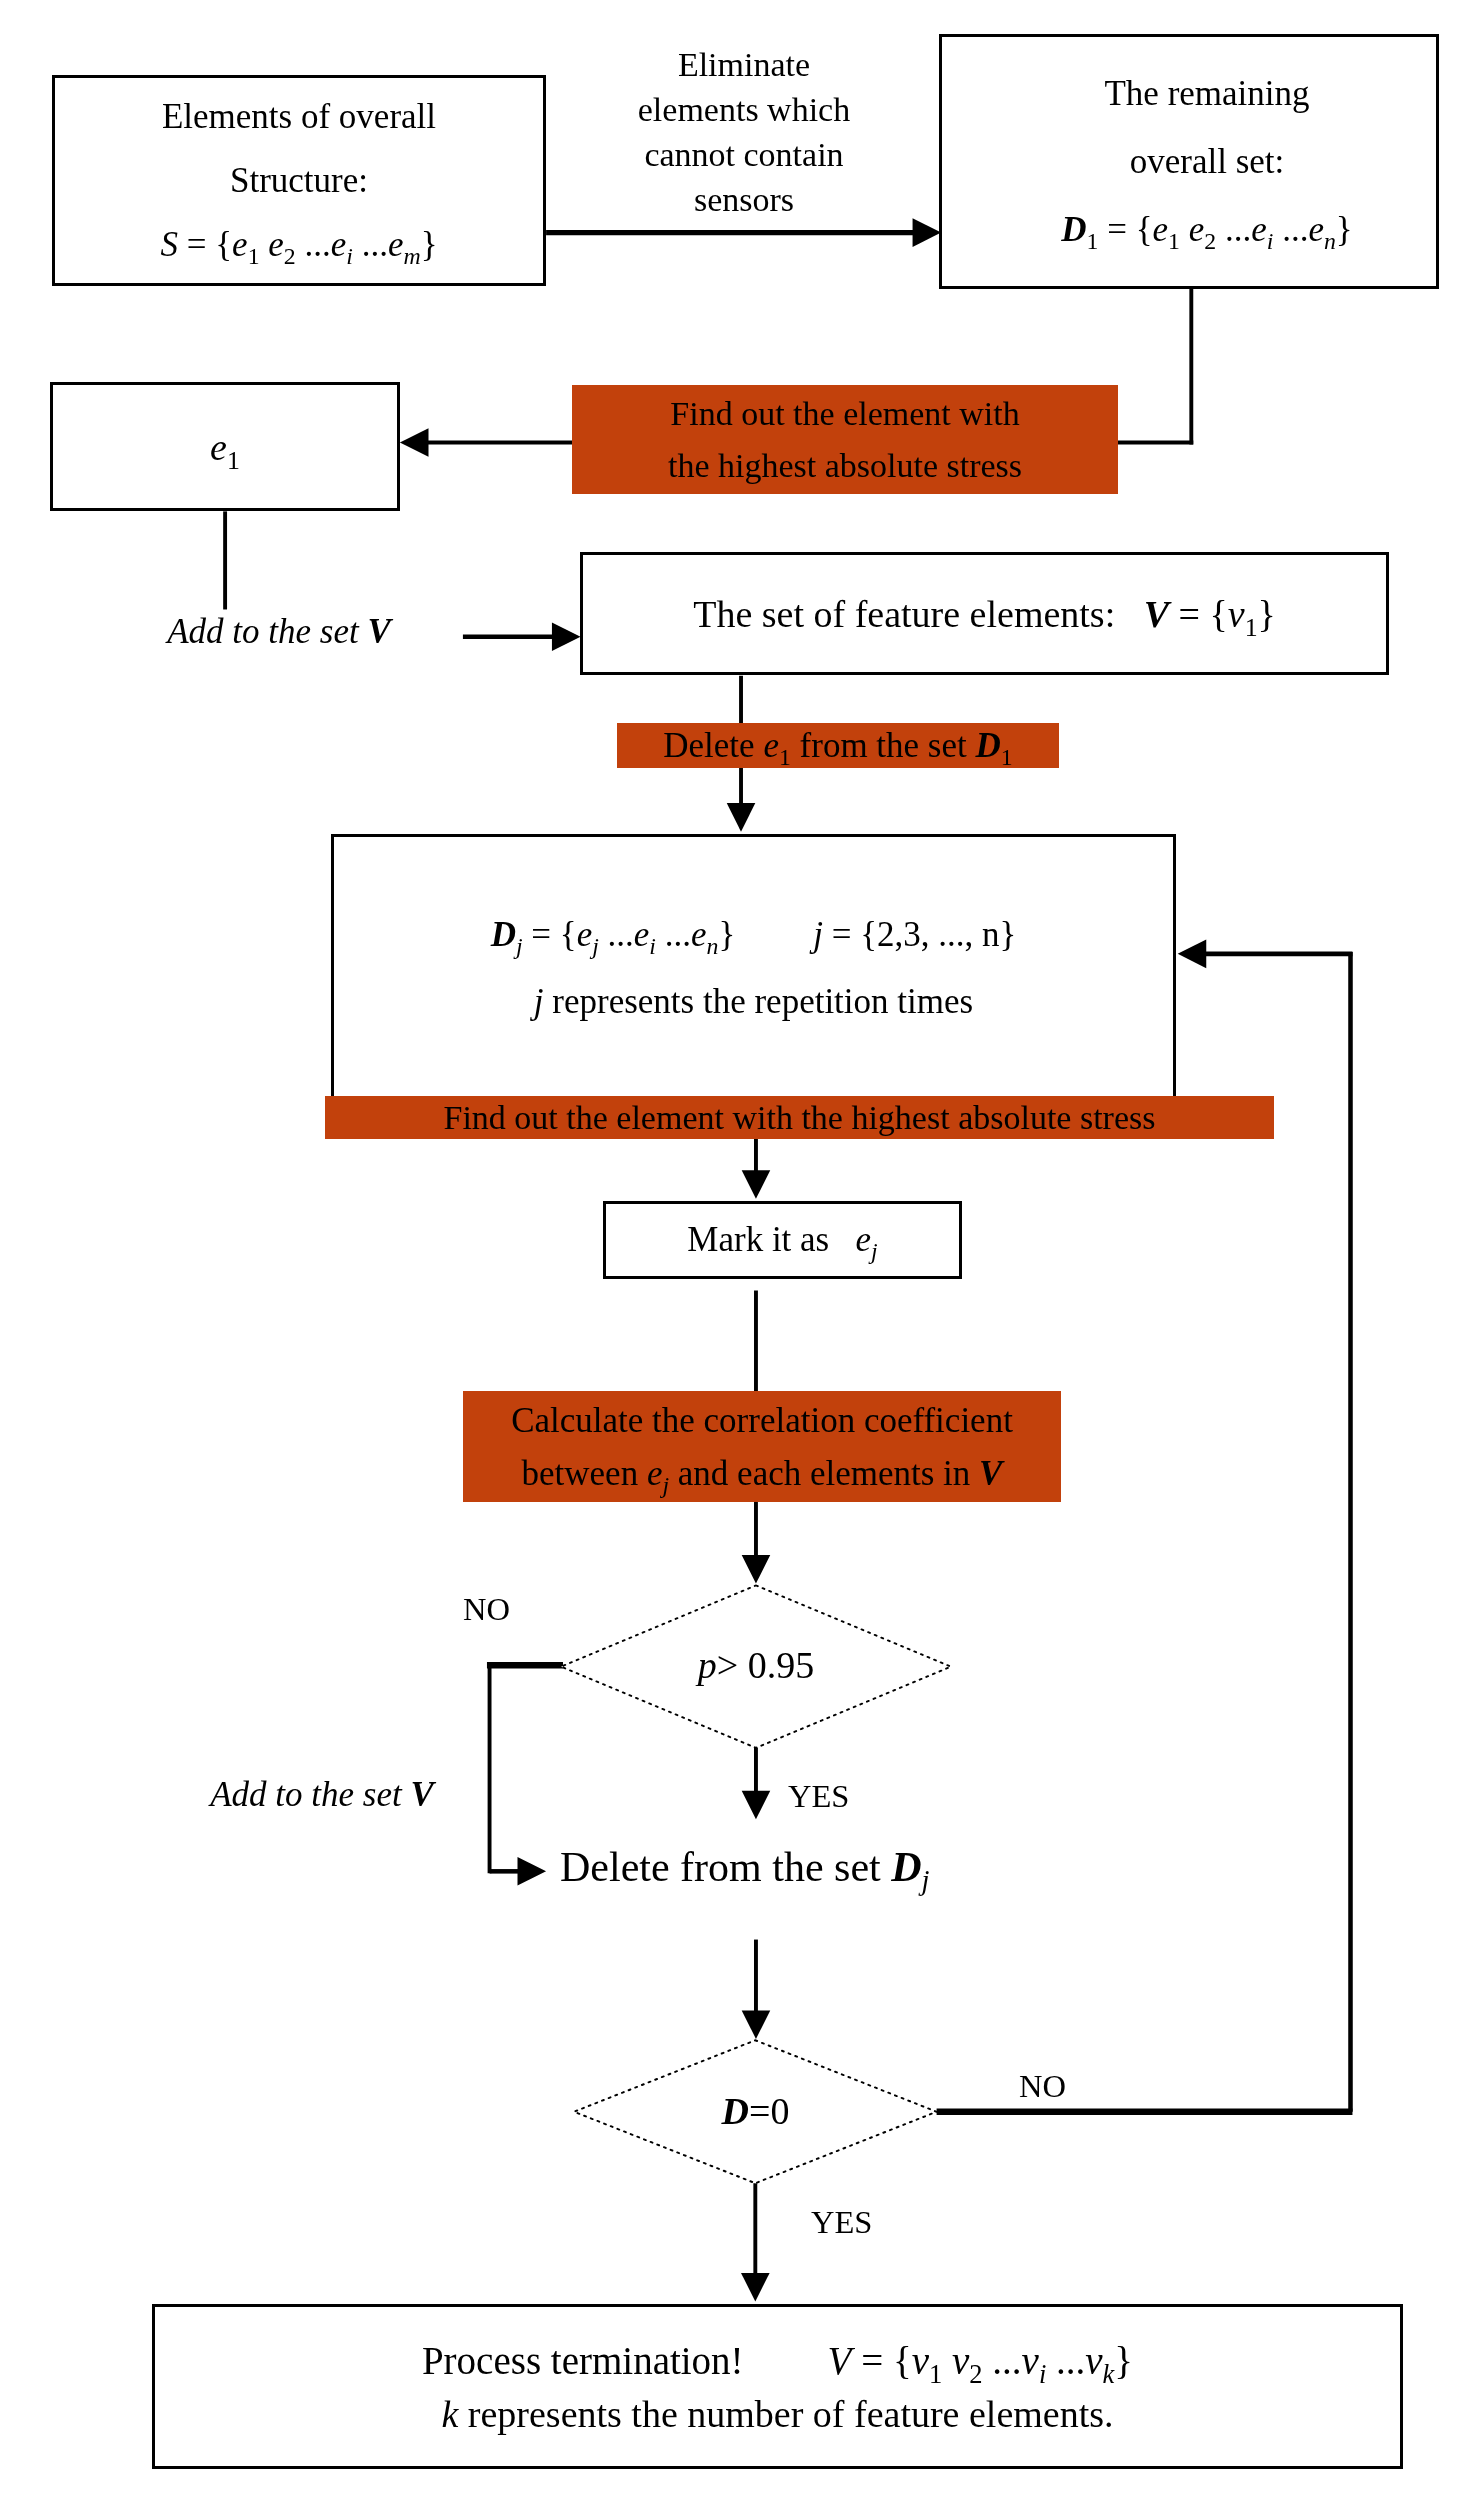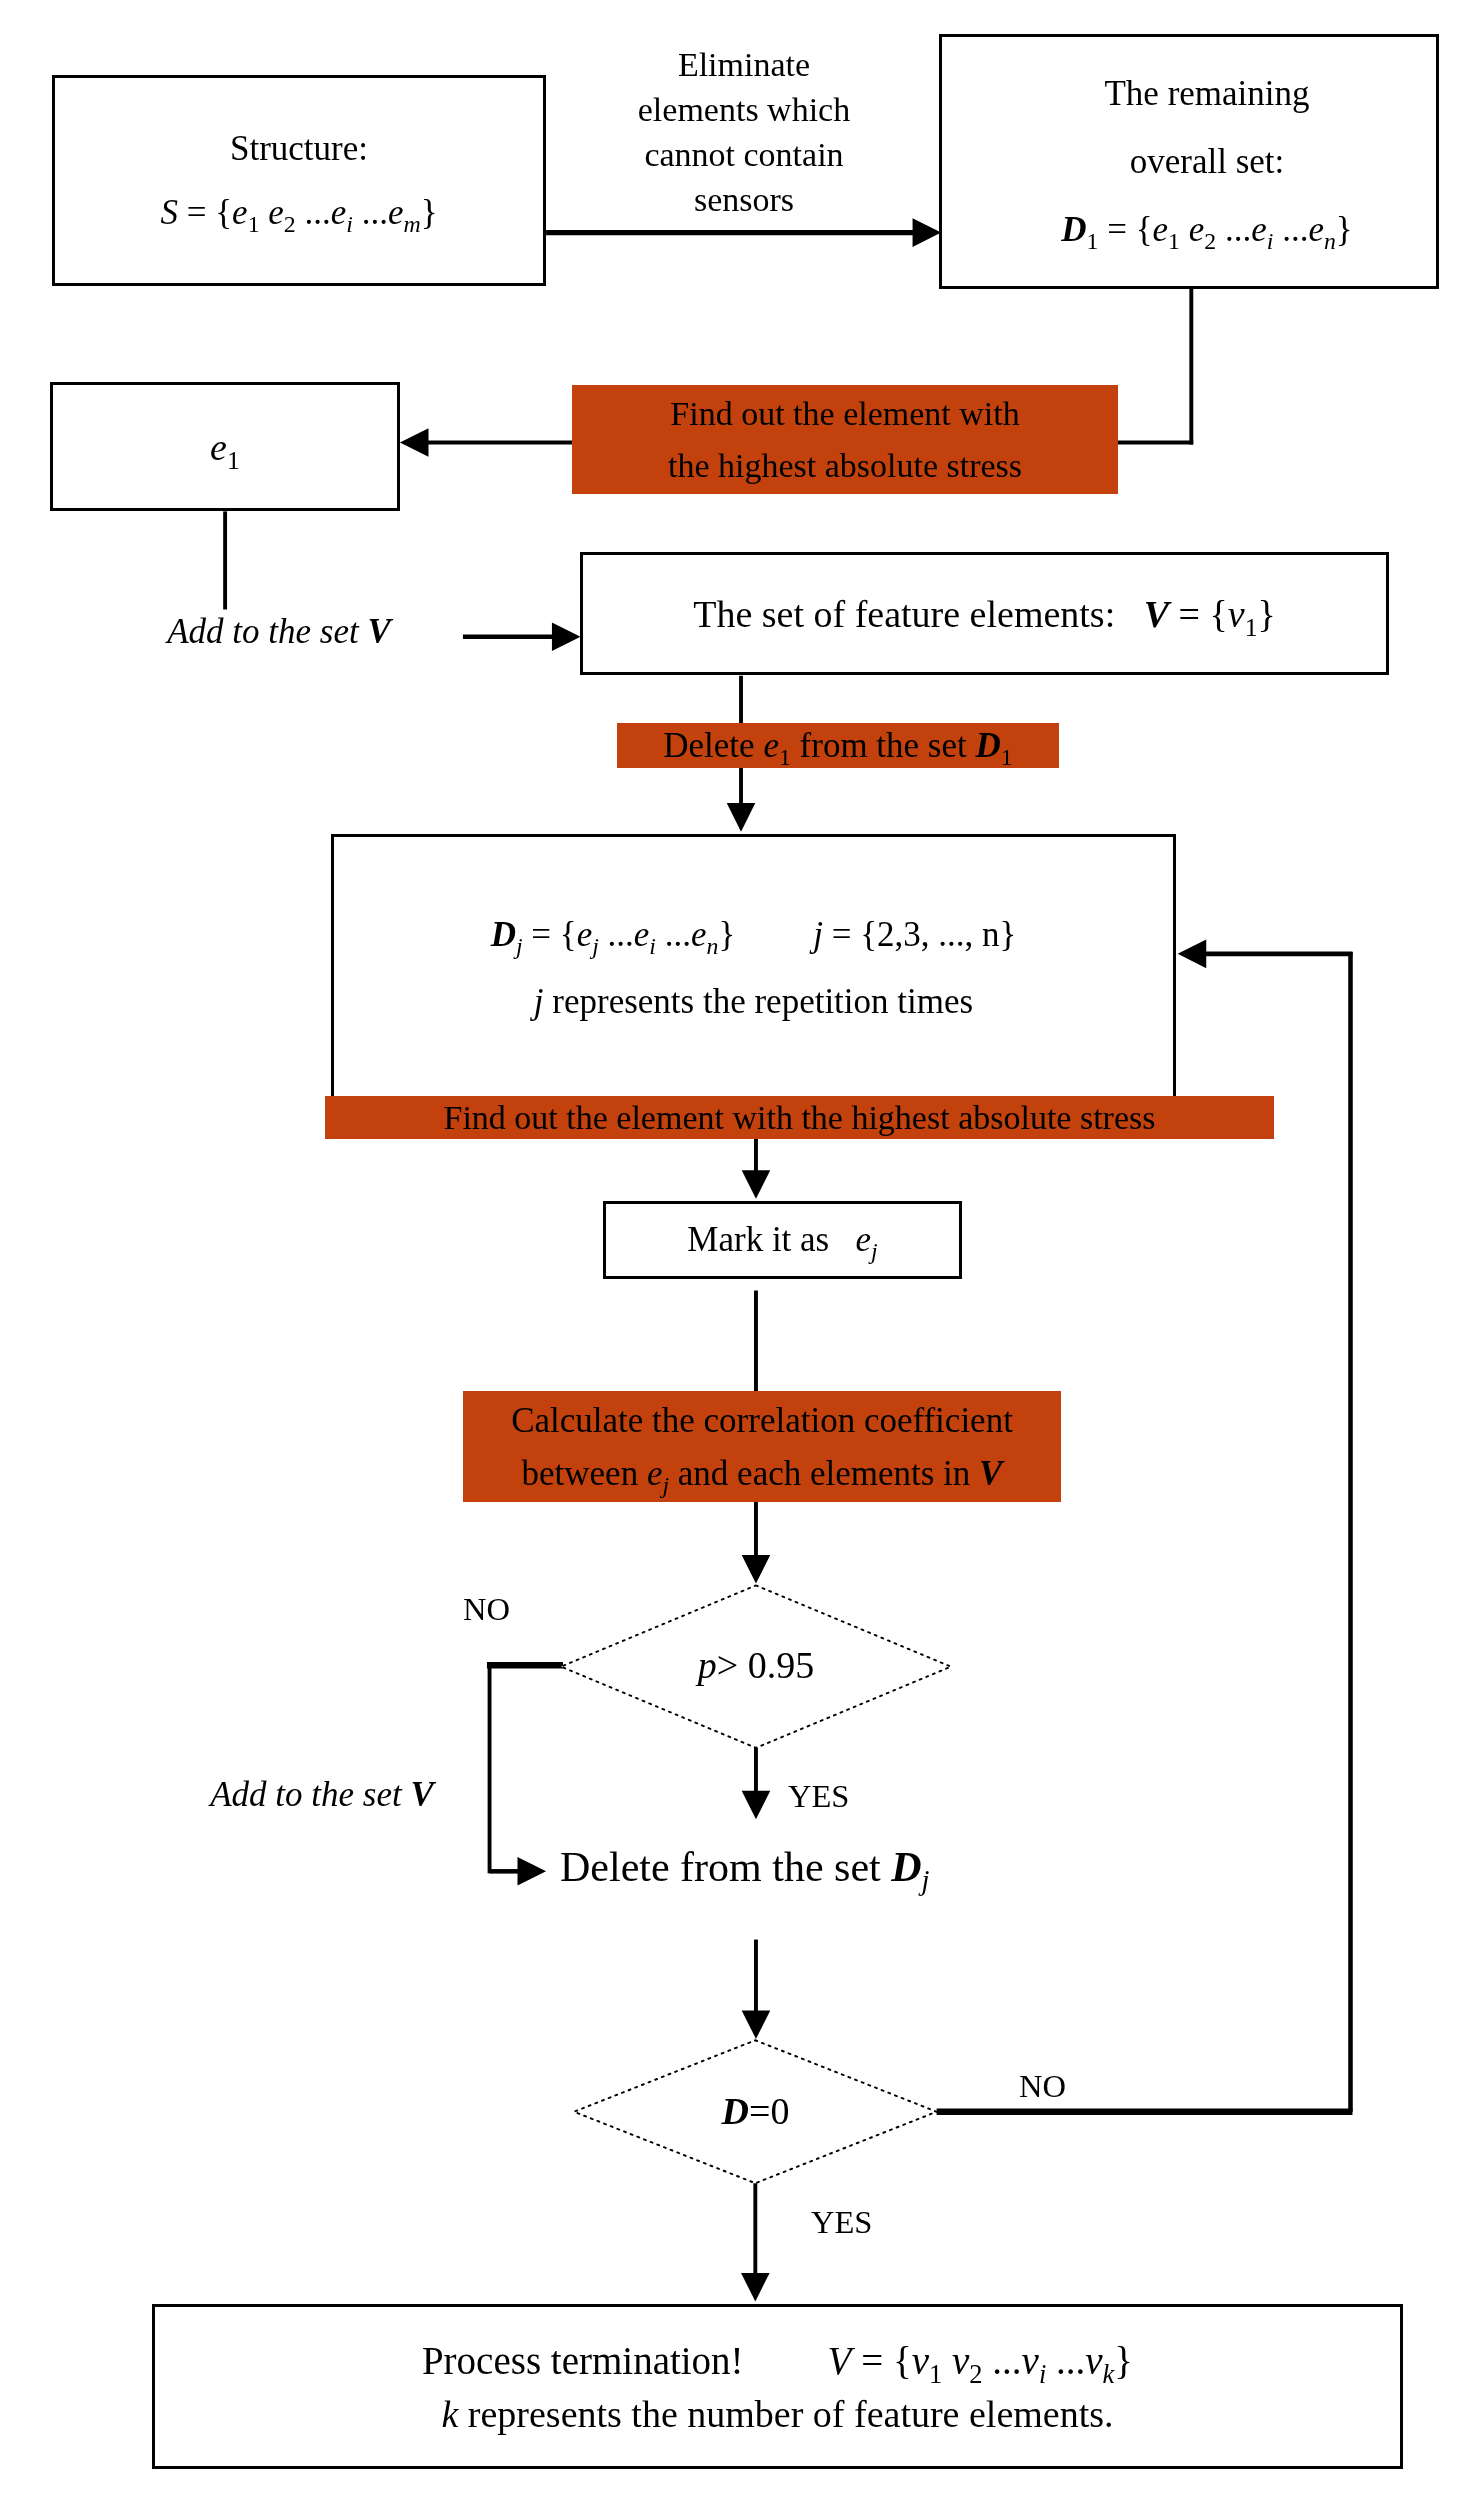--- a/index.html
+++ b/index.html
@@ -63,20 +63,21 @@
     <polygon points="1812,1468 1856,1446 1856,1490" fill="#000"></polygon>
 
     <line x1="1162" y1="3360" x2="1162" y2="3502" stroke="#000" stroke-width="6"></line>
     <polygon points="1162,3542 1140,3498 1184,3498" fill="#000"></polygon>
 
     <polygon points="1163,2440 1463,2565 1163,2690 863,2565" fill="#fff" stroke="#000" stroke-width="3" stroke-dasharray="3 8" stroke-linecap="round"></polygon>
     <polygon points="1162,3140 1441,3250 1162,3360 883,3250" fill="#fff" stroke="#000" stroke-width="3" stroke-dasharray="3 8" stroke-linecap="round"></polygon>
   </svg>
 
   <div class="node f54" style="left:52px;top:75px;width:494px;height:211px;line-height:64px;">
+    <div>Elements of overall</div>
     <div>Structure:</div>
     <div><i>S</i> = {<i>e</i><sub>1</sub> <i>e</i><sub>2</sub> ...<i>e</i><sub class="it">i</sub> ...<i>e</i><sub class="it">m</sub>}</div>
   </div>
 
   <div class="lbl f52" style="left:562px;top:7.8px;width:364px;line-height:45px;margin-top:34px;">
     <div>Eliminate</div>
     <div>elements which</div>
     <div>cannot contain</div>
     <div>sensors</div>
   </div>

